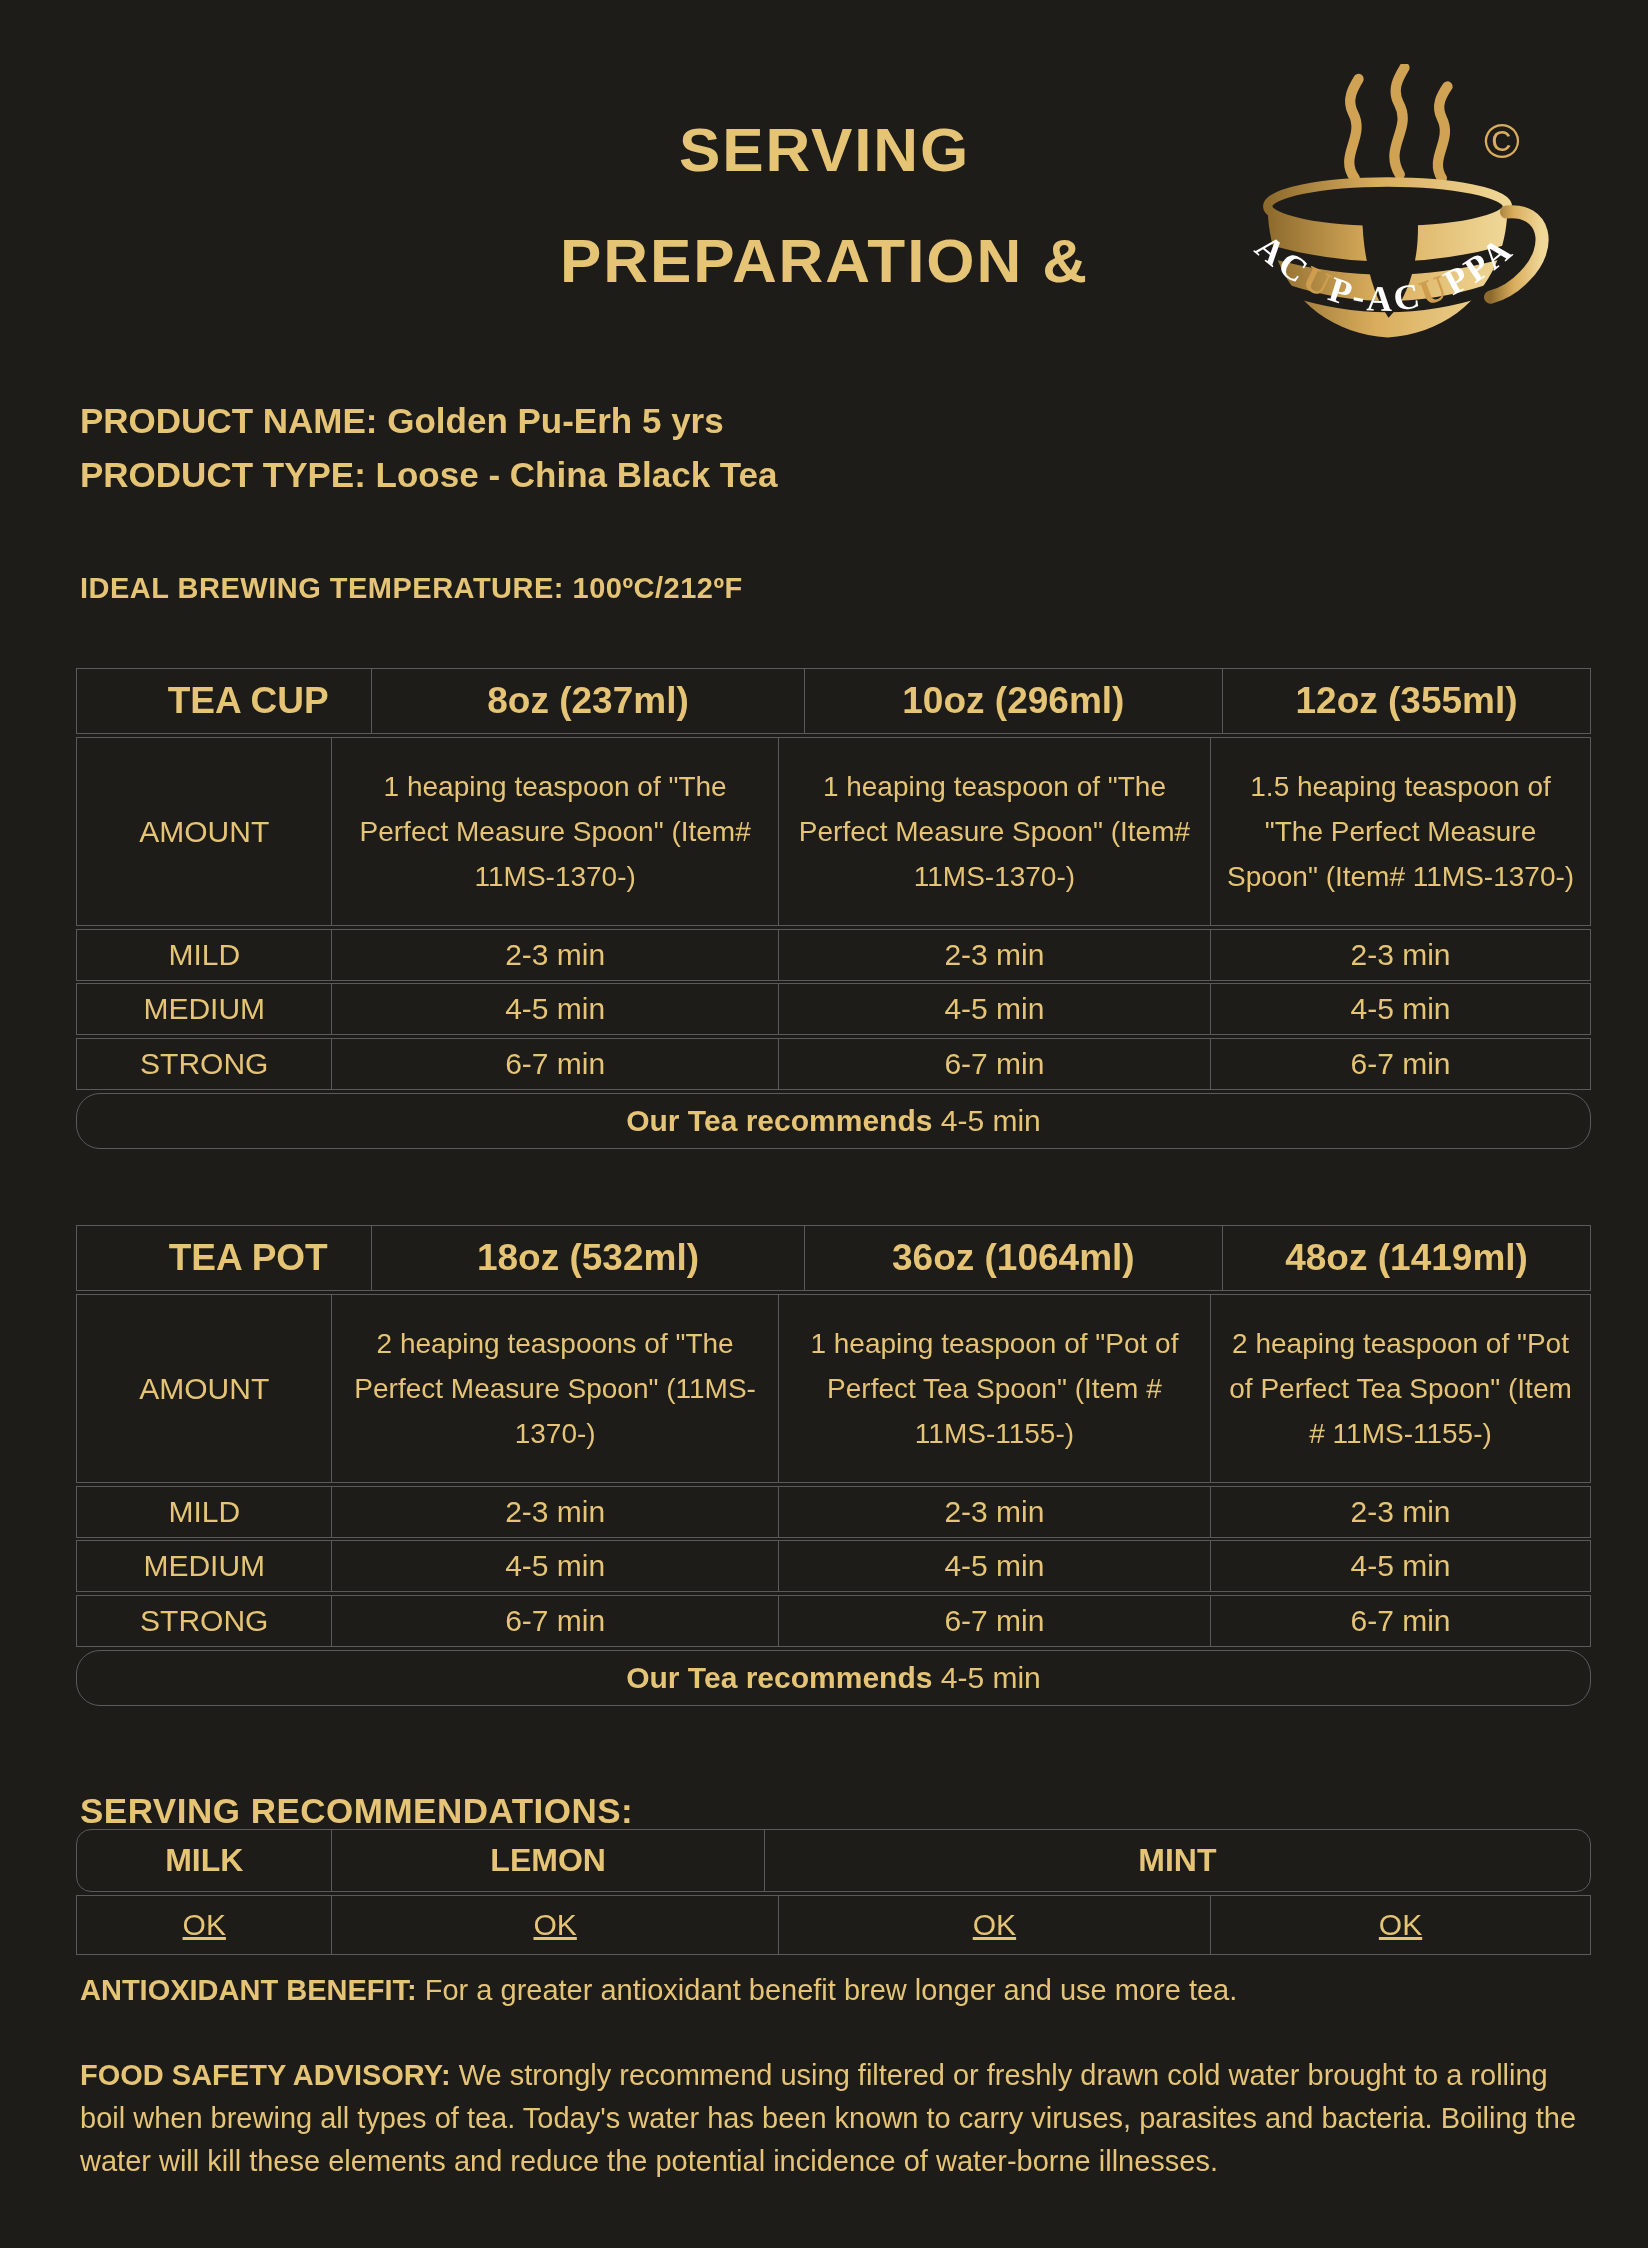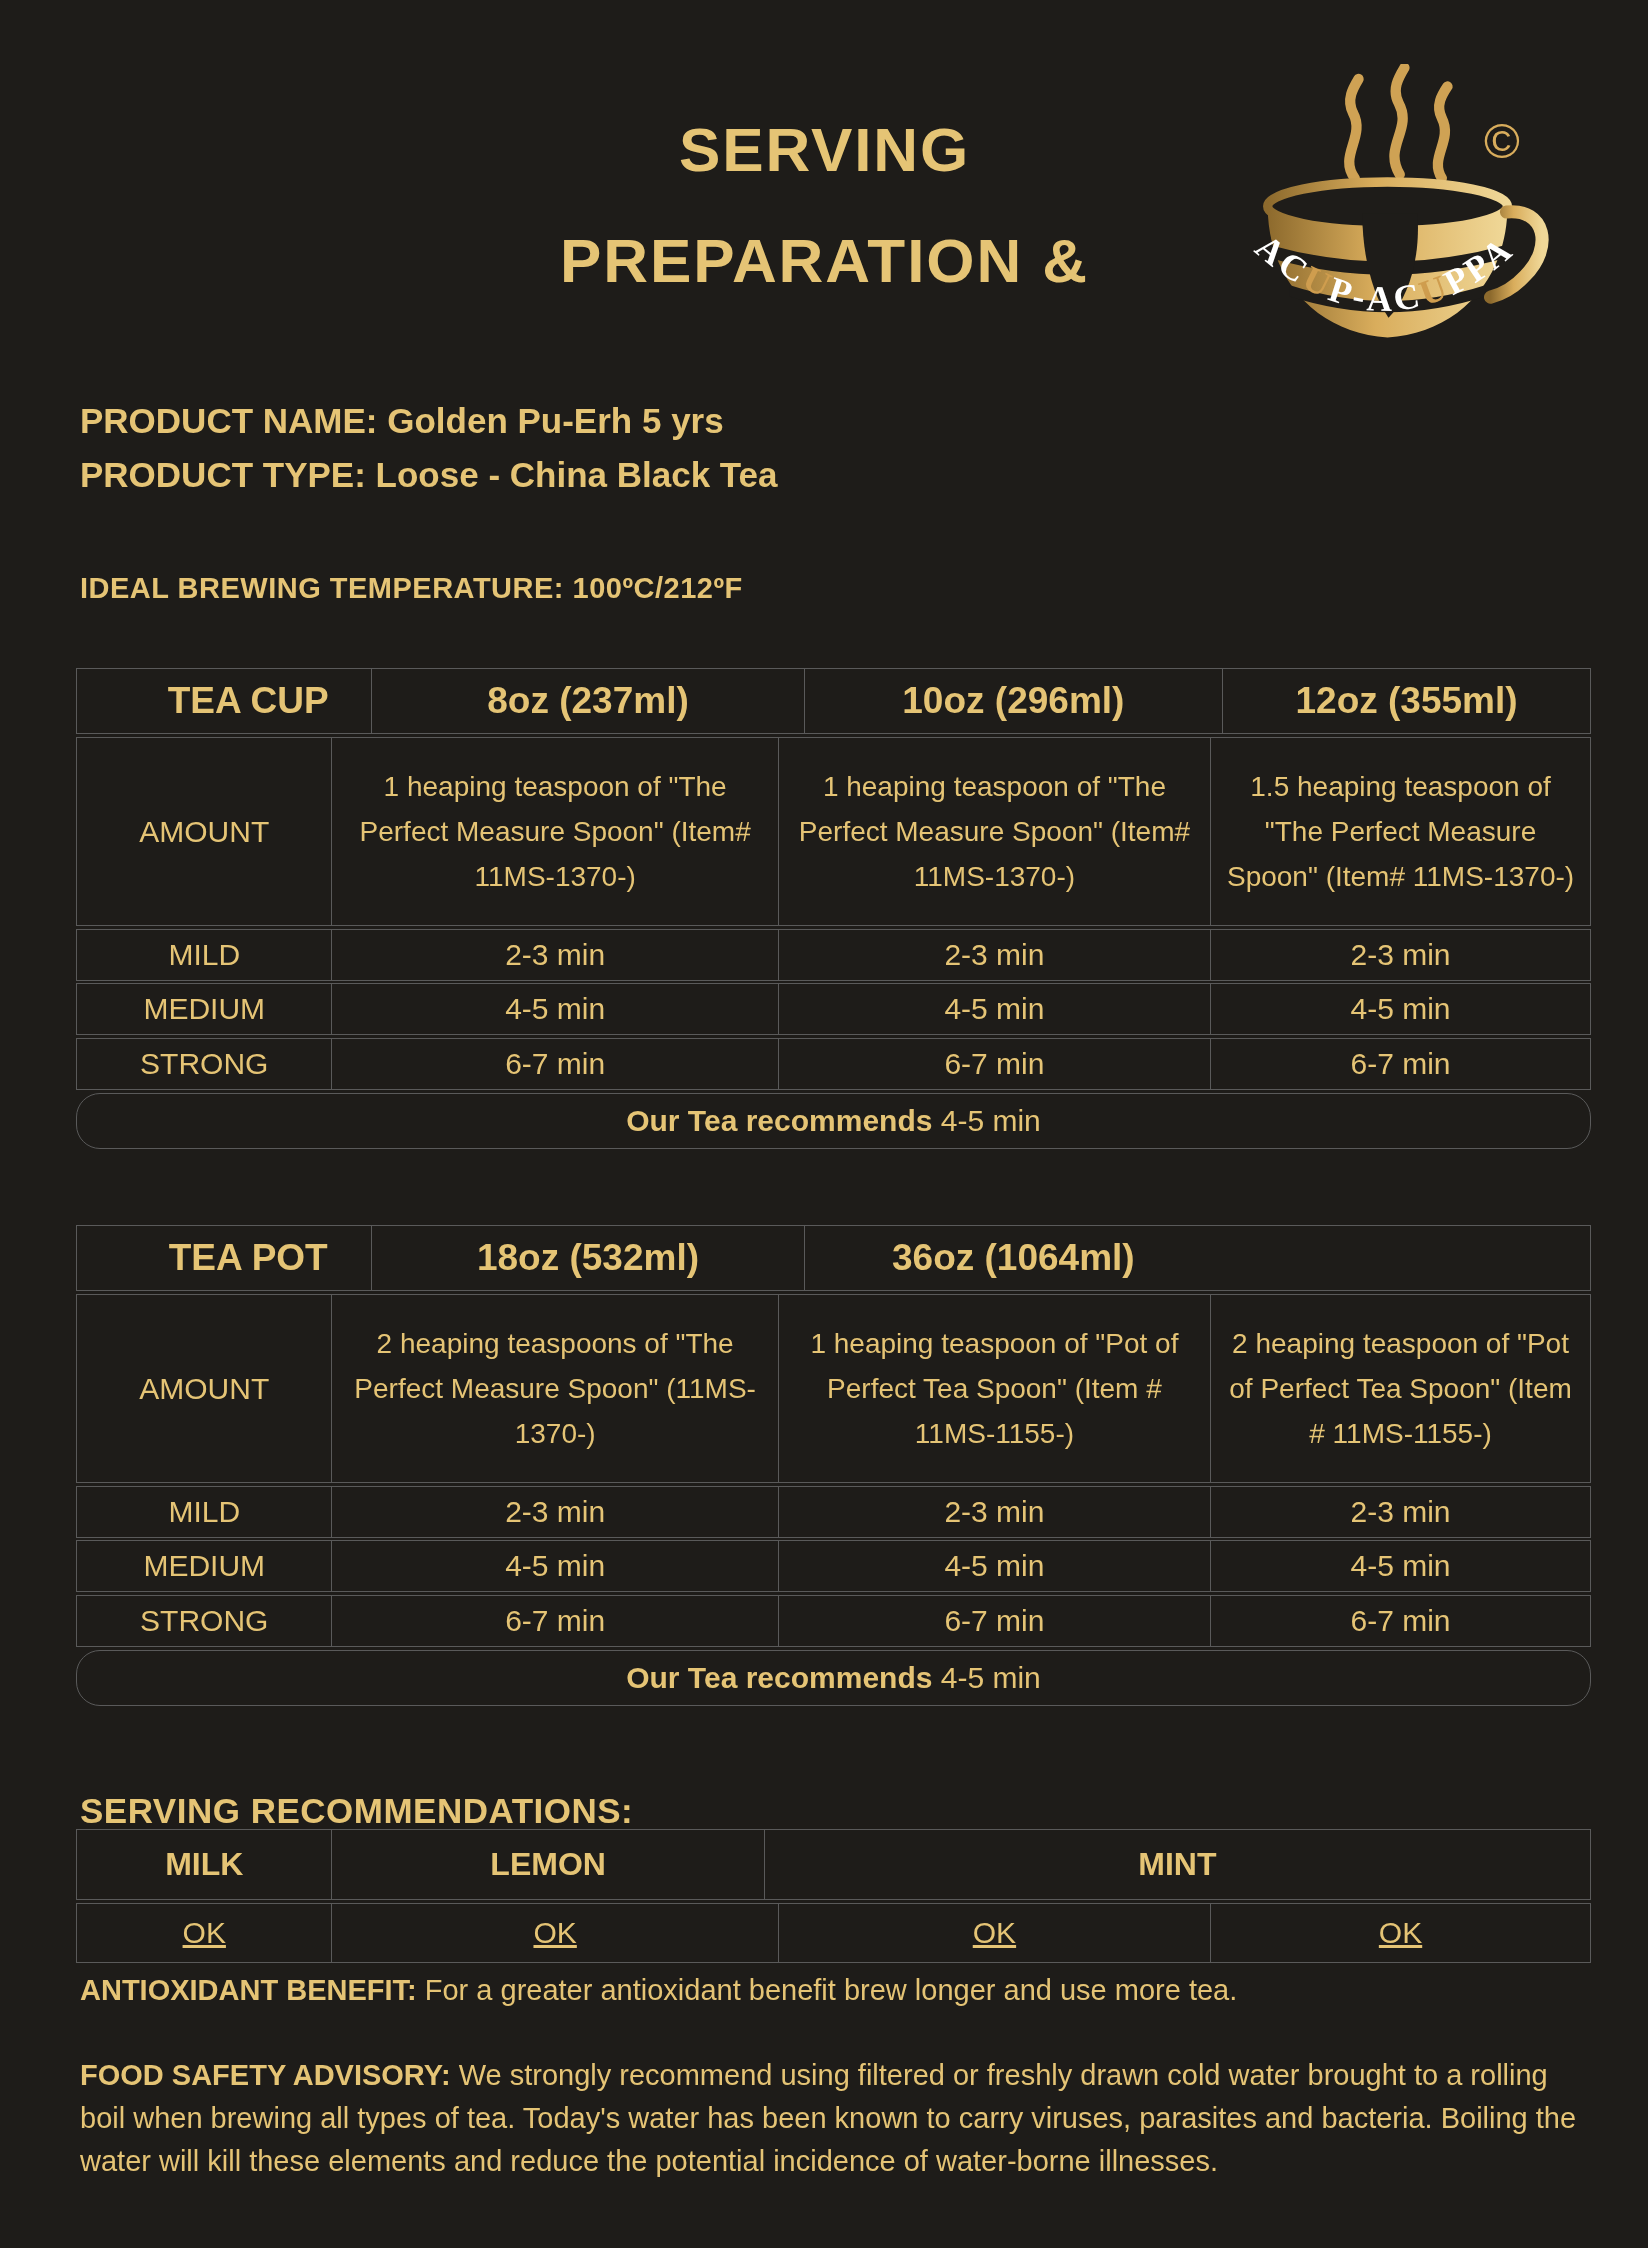--- a/index.html
+++ b/index.html
@@ -60,21 +60,21 @@
   .h-rec{height:56px;border-radius:24px;}
   .rec-cell{width:100%;text-align:center;font-size:30px;align-self:center;}
   .bold{font-weight:bold;}
 
   .tbl-cup{top:668px;}
   .tbl-pot{top:1225px;}
 
   
   .serv-head{top:1791px;left:80px;font-size:35px;font-weight:bold;letter-spacing:0.5px;}
   .tbl-serv{top:1829px;}
-  .h-servhead{height:71px;}
+  .h-servhead{height:63px;border-radius:15px;}
   .h-servhead .cell{font-size:32px;font-weight:bold;}
   .h-servok{height:60px;text-decoration:underline;}
   .h-servok .cell{font-size:30px;}
 
   
   .note{left:80px;width:1518px;font-size:29px;line-height:43px;}
   .antiox{top:1969px;}
   .foodsafe{top:2054px;}
 </style>
 </head>
@@ -174,20 +174,21 @@
       <span>4-5 min</span>
     </div>
   </div>
 </div>
 
 <div class="abs tbl tbl-pot">
   <div class="trow h-head">
     <div class="cell c1">TEA POT</div>
     <div class="cell c2">18oz (532ml)</div>
     <div class="cell c3">36oz (1064ml)</div>
+    <div class="cell c4">48oz (1419ml)</div>
   </div>
   <div class="trow h-amount">
     <div class="cell c1">AMOUNT</div>
     <div class="cell c2">2 heaping teaspoons of "The Perfect Measure Spoon" (11MS-1370-)</div>
     <div class="cell c3">1 heaping teaspoon of "Pot of Perfect Tea Spoon" (Item # 11MS-1155-)</div>
     <div class="cell c4">2 heaping teaspoon of "Pot of Perfect Tea Spoon" (Item # 11MS-1155-)</div>
   </div>
   <div class="trow h-min">
     <div class="cell c1">MILD</div>
     <div class="cell c2">2-3 min</div>

